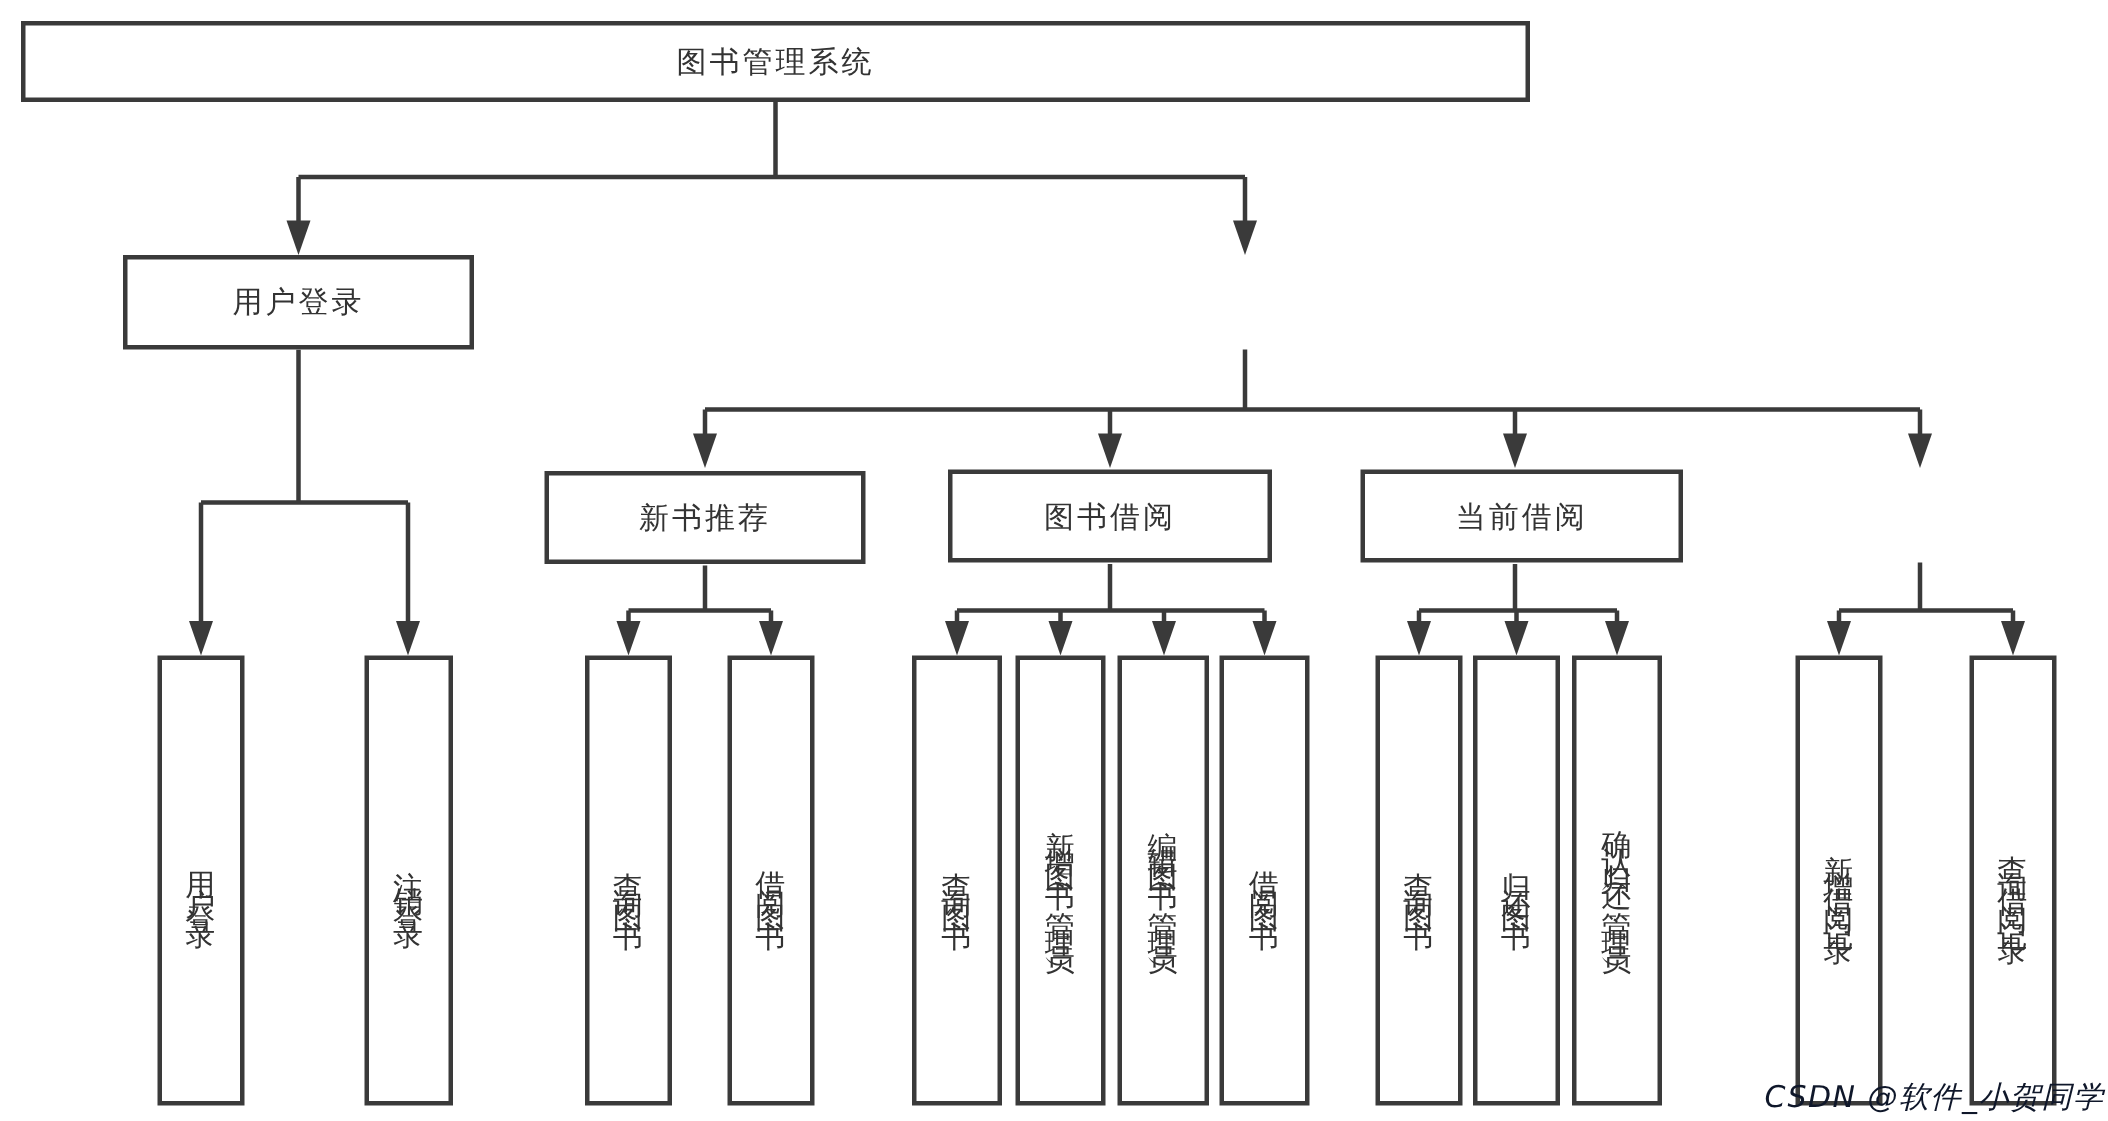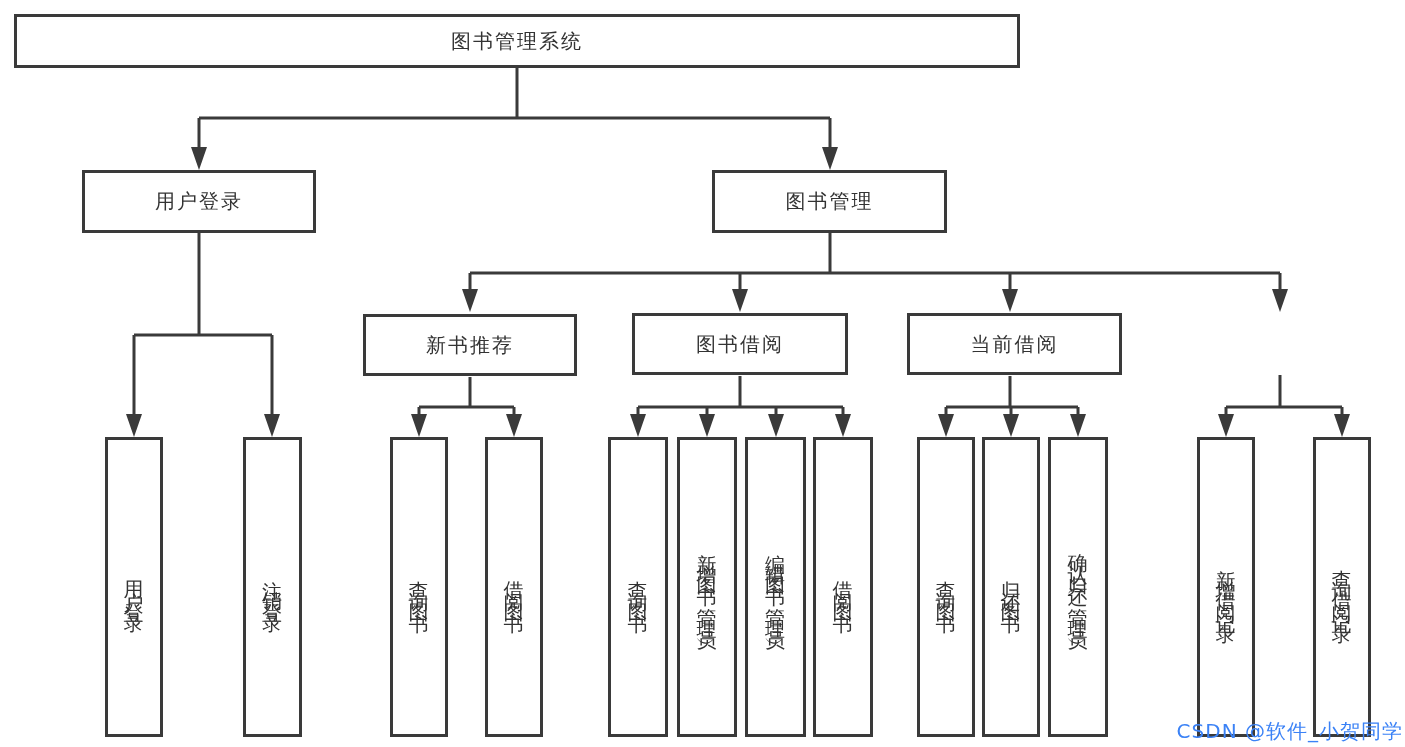--- a/index.html
+++ b/index.html
@@ -18,21 +18,21 @@
     position:absolute;box-sizing:border-box;border:3px solid #3a3a3a;background:#ffffff;
     display:flex;align-items:center;justify-content:center;
     font-size:20px;color:#333333;
   }
   .vbox span{
     writing-mode:vertical-rl;text-orientation:mixed;letter-spacing:11px;
     line-height:1;white-space:nowrap;
   }
   .watermark{
     position:absolute;right:2px;bottom:2px;z-index:5;
-    font-size:20px;color:#3b82f6;letter-spacing:1px;
+    font-size:20px;color:#0f172a;letter-spacing:1px;font-style:italic;
   }
 </style>
 </head>
 <body>
 
 <div class="stage">
 
   <svg width="1405" height="747" viewBox="0 0 1405 747">
     <g stroke="#3a3a3a" stroke-width="3" fill="none">
 
@@ -72,23 +72,20 @@
       <polygon points="1334,414 1350,414 1342,437"></polygon>
     </g>
   </svg>
 
   <div class="box" style="left:14px;top:14px;width:1006px;height:54px">
     <span>图书管理系统</span>
   </div>
 
   <div class="box" style="left:82px;top:170px;width:234px;height:63px">
     <span>用户登录</span>
-  </div>
-  <div class="box" style="left:712px;top:170px;width:235px;height:63px">
-    <span>图书管理</span>
   </div>
 
   <div class="box" style="left:363px;top:314px;width:214px;height:62px">
     <span>新书推荐</span>
   </div>
   <div class="box" style="left:632px;top:313px;width:216px;height:62px">
     <span>图书借阅</span>
   </div>
   <div class="box" style="left:907px;top:313px;width:215px;height:62px">
     <span>当前借阅</span>

